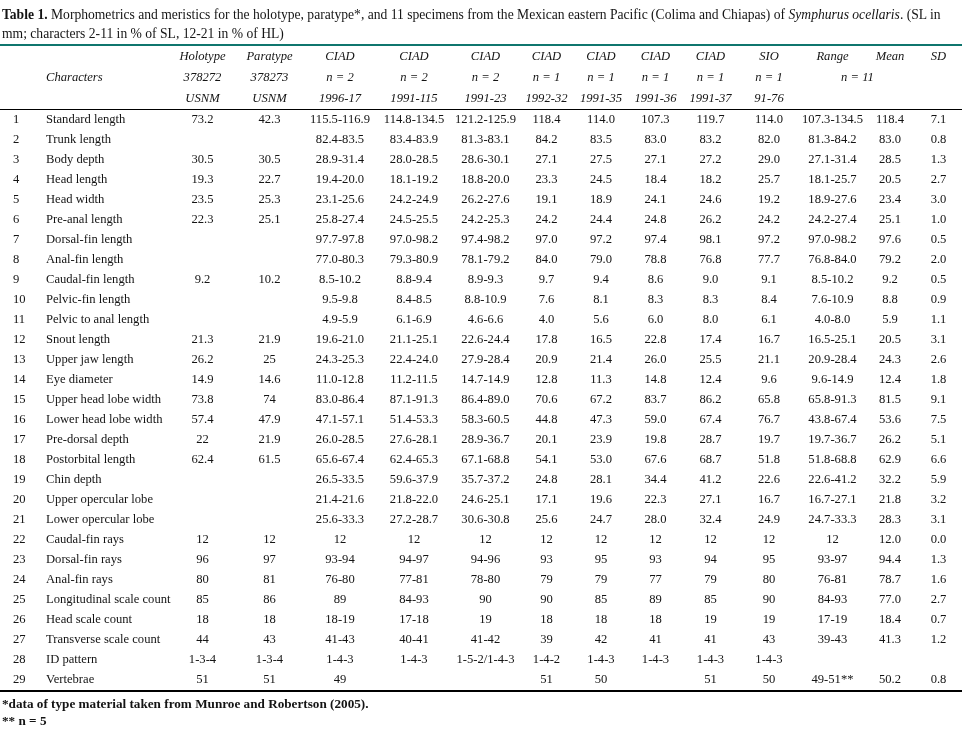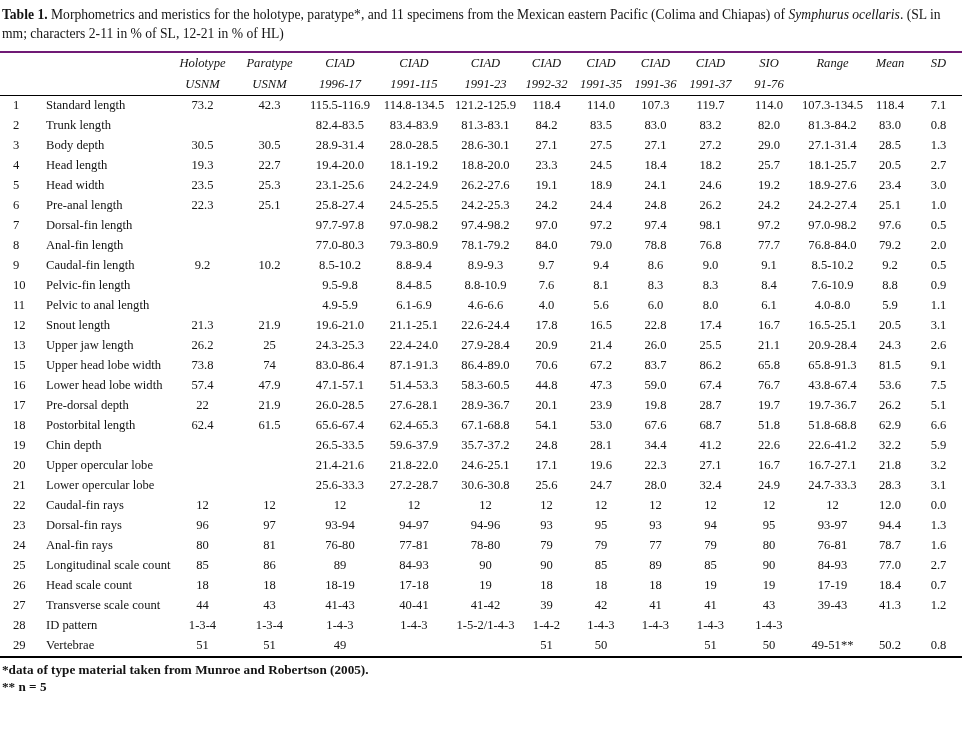--- a/index.html
+++ b/index.html
@@ -18,23 +18,22 @@
     line-height:1.42;
     text-align:left;
   }
   .caption b { font-weight:bold; }
   .caption i { font-style:italic; }
 
   table.morph {
     border-collapse:collapse;
     table-layout:fixed;
     width:962px;
-    margin-top:7px;
     font-size:12.6px;
-    border-top:2px solid #701a75;
+    border-top:2px solid #0f766e;
     border-bottom:2px solid #000;
   }
   thead { border-bottom:1.5px solid #000; }
   td {
     padding:0;
     text-align:center;
     vertical-align:middle;
     white-space:nowrap;
     overflow:visible;
   }
@@ -84,20 +83,36 @@
         <td>CIAD</td>
         <td>CIAD</td>
         <td>CIAD</td>
         <td>SIO</td>
         <td>Range</td>
         <td>Mean</td>
         <td>SD</td>
       </tr>
       <tr>
         <td></td>
+        <td class="char">Characters</td>
+        <td>378272</td>
+        <td>378273</td>
+        <td>n = 2</td>
+        <td>n = 2</td>
+        <td>n = 2</td>
+        <td>n = 1</td>
+        <td>n = 1</td>
+        <td>n = 1</td>
+        <td>n = 1</td>
+        <td>n = 1</td>
+        <td colspan="2">n = 11</td>
+        <td></td>
+      </tr>
+      <tr>
+        <td></td>
         <td class="char"></td>
         <td>USNM</td>
         <td>USNM</td>
         <td>1996-17</td>
         <td>1991-115</td>
         <td>1991-23</td>
         <td>1992-32</td>
         <td>1991-35</td>
         <td>1991-36</td>
         <td>1991-37</td>
@@ -323,20 +338,37 @@
           <td class="val">20.9</td>
           <td class="val">21.4</td>
           <td class="val">26.0</td>
           <td class="val">25.5</td>
           <td class="val">21.1</td>
           <td class="val">20.9-28.4</td>
           <td class="val">24.3</td>
           <td class="val">2.6</td>
         </tr>
         <tr>
+          <td class="num">14</td>
+          <td class="char">Eye diameter</td>
+          <td class="val">14.9</td>
+          <td class="val">14.6</td>
+          <td class="val">11.0-12.8</td>
+          <td class="val">11.2-11.5</td>
+          <td class="val">14.7-14.9</td>
+          <td class="val">12.8</td>
+          <td class="val">11.3</td>
+          <td class="val">14.8</td>
+          <td class="val">12.4</td>
+          <td class="val">9.6</td>
+          <td class="val">9.6-14.9</td>
+          <td class="val">12.4</td>
+          <td class="val">1.8</td>
+        </tr>
+        <tr>
           <td class="num">15</td>
           <td class="char">Upper head lobe width</td>
           <td class="val">73.8</td>
           <td class="val">74</td>
           <td class="val">83.0-86.4</td>
           <td class="val">87.1-91.3</td>
           <td class="val">86.4-89.0</td>
           <td class="val">70.6</td>
           <td class="val">67.2</td>
           <td class="val">83.7</td>

